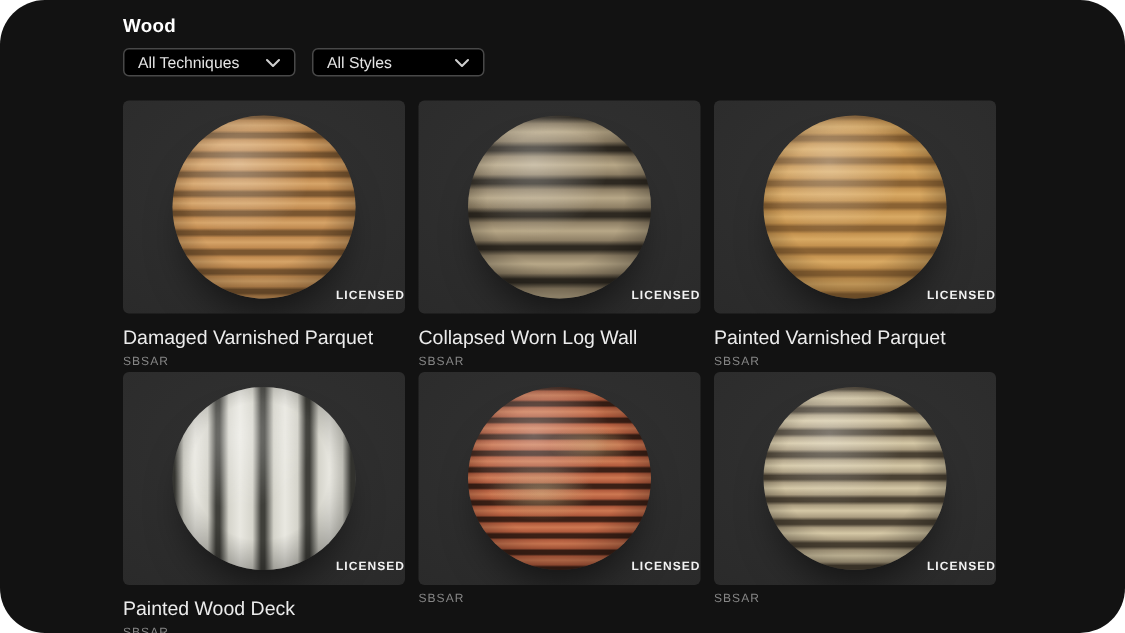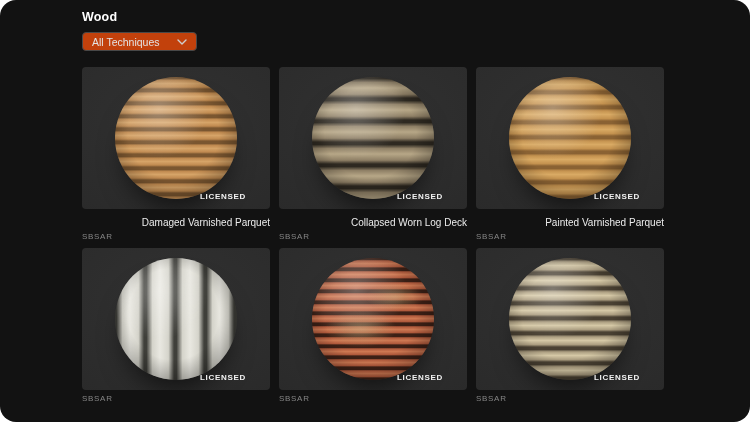--- a/index.html
+++ b/index.html
@@ -1,27 +1,27 @@
 <!DOCTYPE html>
 <html><head>
 <meta charset="utf-8">
 <style>
   html,body{margin:0;padding:0;background:#ffffff;font-family:"Liberation Sans",sans-serif;}
   .stage{width:750px;height:422px;position:relative;}
   .panel{
-    position:absolute;inset:0;background:#121212;border-radius:16px;overflow:hidden;
+    position:absolute;inset:0;background:#121212;border-radius:30px;overflow:hidden;
   }
   .inner{position:absolute;left:82px;top:0;width:582px;}
   .page-title{
     margin-top:10px;font-size:12.5px;font-weight:700;color:#ffffff;letter-spacing:.2px;
   }
   .filters{display:flex;gap:11px;margin-top:8px;}
   .select{
     width:115px;height:19px;box-sizing:border-box;
-    background:#c2410c;border:1px solid #484848;border-radius:4px;
+    background:#000000;border:1px solid #484848;border-radius:4px;
     display:flex;align-items:center;justify-content:space-between;
     padding:0 9px;cursor:pointer;
   }
   .select-label{font-size:10.5px;color:#e4e4e4;}
   .chev{display:flex;align-items:center;}
   .grid{
     margin-top:16px;
     display:grid;grid-template-columns:repeat(3,188px);column-gap:9px;row-gap:0;
   }
   .card{width:188px;height:181px;cursor:pointer;}
@@ -35,42 +35,50 @@
     width:122px;height:122px;border-radius:50%;
     box-shadow:0 18px 26px -10px rgba(0,0,0,.6);
   }
   .sphere::after{
     content:"";position:absolute;inset:0;border-radius:50%;
     background:
       radial-gradient(circle at 36% 26%, rgba(255,255,255,.30) 0%, rgba(255,255,255,0) 42%),
       radial-gradient(circle at 48% 46%, rgba(0,0,0,0) 50%, rgba(0,0,0,.26) 73%, rgba(0,0,0,.62) 97%);
   }
   .licensed{
-    position:absolute;right:24px;bottom:8px;
+    position:absolute;right:0;bottom:8px;
     font-size:8px;font-weight:700;color:#f2f2f2;letter-spacing:.7px;
   }
   .card-title{
-    margin-top:8px;font-size:10px;color:#ececec;font-weight:400;
-    white-space:nowrap;overflow:hidden;text-overflow:ellipsis;text-align:right;
+    margin-top:8px;font-size:13px;color:#ececec;font-weight:400;
+    white-space:nowrap;overflow:hidden;text-overflow:ellipsis;
   }
   .card-format{
     margin-top:4px;font-size:8px;color:#868686;letter-spacing:.7px;
   }
 </style>
 </head>
 <body>
 
 <div class="stage">
   <div class="panel">
     <div class="inner">
       <div class="page-title">Wood</div>
 
       <div class="filters">
         <div class="select">
           <span class="select-label">All Techniques</span>
+          <span class="chev">
+            <svg width="10" height="6" viewBox="0 0 10 6">
+                <polyline points="1,1 5,5 9,1" fill="none" stroke="#cfcfcf" stroke-width="1.4" stroke-linecap="round" stroke-linejoin="round"></polyline>
+              </svg>
+          </span>
+        </div>
+        <div class="select">
+          <span class="select-label">All Styles</span>
           <span class="chev">
             <svg width="10" height="6" viewBox="0 0 10 6">
                 <polyline points="1,1 5,5 9,1" fill="none" stroke="#cfcfcf" stroke-width="1.4" stroke-linecap="round" stroke-linejoin="round"></polyline>
               </svg>
           </span>
         </div>
       </div>
 
       <div class="grid" id="grid">
   <div class="card">
@@ -80,38 +88,39 @@
     </div>
     <div class="card-title">Damaged Varnished Parquet</div>
     <div class="card-format">SBSAR</div>
   </div>
 
   <div class="card">
     <div class="thumb">
       <div class="sphere" style="background: repeating-linear-gradient(rgb(46, 41, 33) 0px, rgb(46, 41, 33) 1.5px, rgb(143, 128, 102) 5.5px, rgb(183, 167, 135) 11px, rgb(143, 128, 102) 17.2px, rgb(46, 41, 33) 21px, rgb(46, 41, 33) 22px);"></div>
       <span class="licensed">LICENSED</span>
     </div>
-    <div class="card-title">Collapsed Worn Log Deck</div>
+    <div class="card-title">Collapsed Worn Log Wall</div>
     <div class="card-format">SBSAR</div>
   </div>
 
   <div class="card">
     <div class="thumb">
       <div class="sphere" style="background: repeating-linear-gradient(rgb(138, 98, 51) 0px, rgb(138, 98, 51) 1.5px, rgb(196, 146, 79) 3.8px, rgb(217, 170, 100) 7.5px, rgb(196, 146, 79) 11.7px, rgb(138, 98, 51) 14px, rgb(138, 98, 51) 15px);"></div>
       <span class="licensed">LICENSED</span>
     </div>
     <div class="card-title">Painted Varnished Parquet</div>
     <div class="card-format">SBSAR</div>
   </div>
 
   <div class="card">
     <div class="thumb">
       <div class="sphere" style="background: repeating-linear-gradient(90deg, rgb(63, 63, 58) 0px, rgb(63, 63, 58) 1.5px, rgb(213, 212, 203) 7.5px, rgb(233, 232, 225) 15px, rgb(213, 212, 203) 23.4px, rgb(63, 63, 58) 29px, rgb(63, 63, 58) 30px);"></div>
       <span class="licensed">LICENSED</span>
     </div>
+    <div class="card-title">Painted Wood Deck</div>
     <div class="card-format">SBSAR</div>
   </div>
 
   <div class="card">
     <div class="thumb">
       <div class="sphere" style="background: radial-gradient(42% 22% at 40% 58%, rgba(201, 178, 128, 0.45), rgba(0, 0, 0, 0) 70%), radial-gradient(34% 16% at 68% 32%, rgba(201, 178, 128, 0.45), rgba(0, 0, 0, 0) 70%), repeating-linear-gradient(rgb(60, 32, 22) 0px, rgb(60, 32, 22) 1.5px, rgb(176, 90, 60) 2.8px, rgb(205, 120, 82) 5.5px, rgb(176, 90, 60) 8.6px, rgb(60, 32, 22) 10px, rgb(60, 32, 22) 11px);"></div>
       <span class="licensed">LICENSED</span>
     </div>
     <div class="card-format">SBSAR</div>
   </div>

